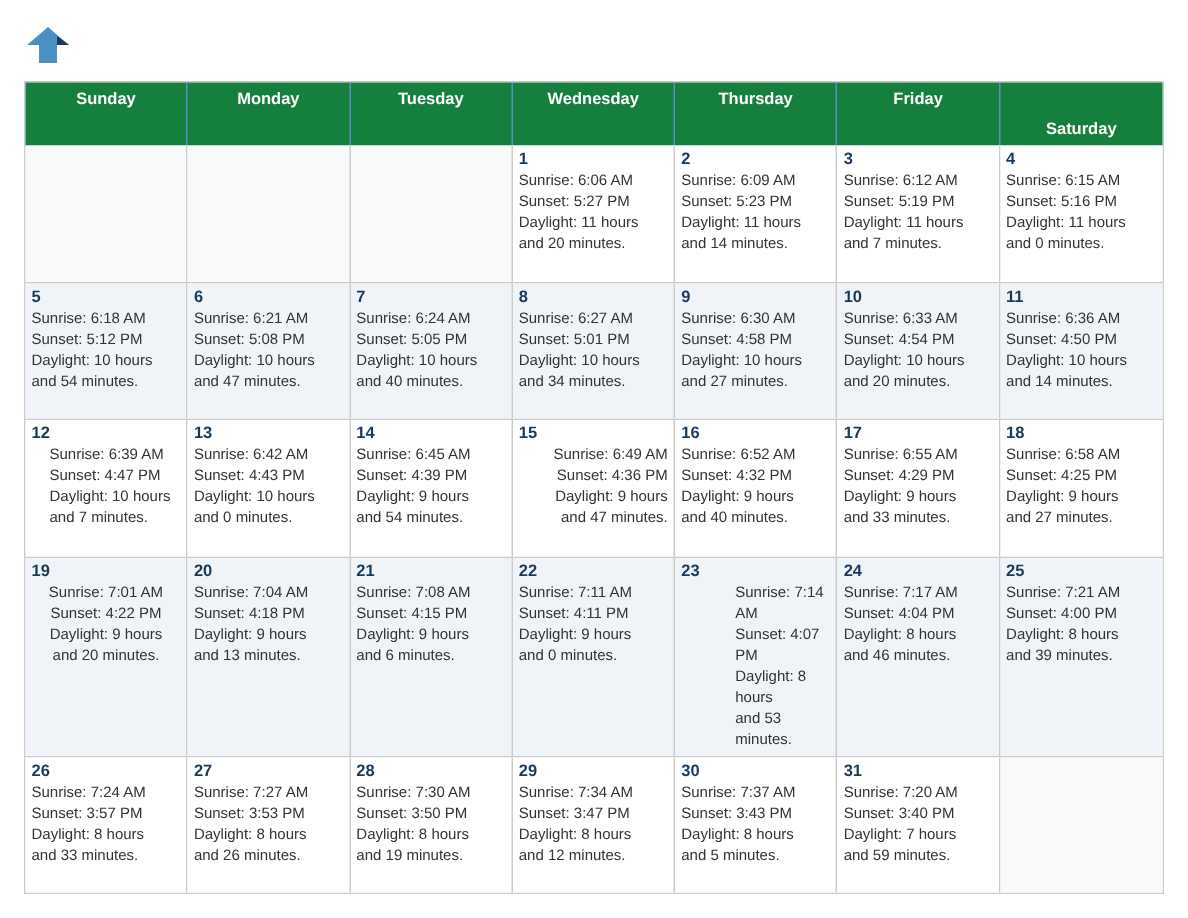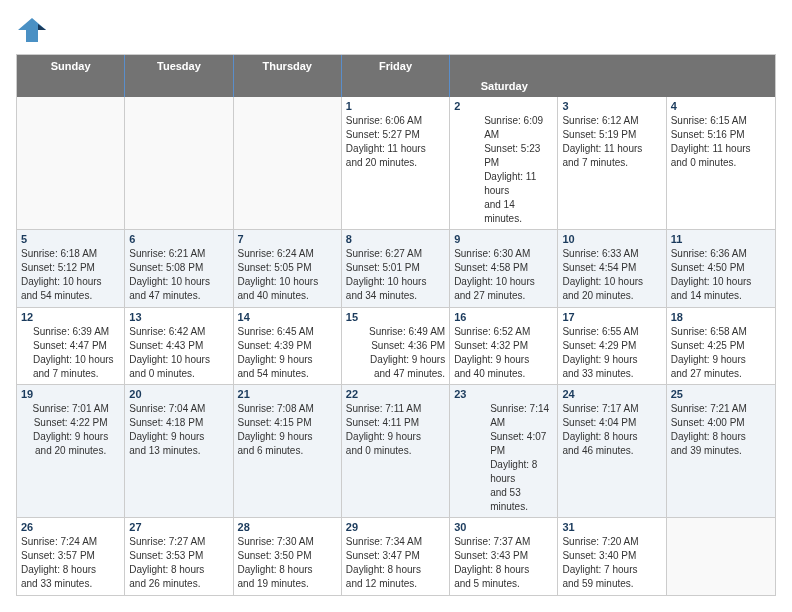--- a/index.html
+++ b/index.html
@@ -55,21 +55,21 @@
     }
     .calendar {
       flex: 1;
       display: flex;
       flex-direction: column;
       border: 1px solid #ccc;
     }
     .cal-header {
       display: grid;
       grid-template-columns: repeat(7, 1fr);
-      background: #737373;
+      background: #15803d;
     }
     .cal-header-cell {
       color: #fff;
       font-size: 11px;
       font-weight: bold;
       text-align: center;
       padding: 5px 2px;
       border-right: 1px solid #5a8ecb;
     }
     .cal-header-cell:last-child { border-right: none; margin-top: 20px; }
@@ -127,40 +127,42 @@
     </div>
     <div class="title-block">
       <div class="month-title"></div>
       <div class="location"></div>
     </div>
   </div>
 
   <div class="calendar">
     <div class="cal-header">
     <div class="cal-header-cell">Sunday</div>
+        <div class="cal-header-cell">Monday</div>
         <div class="cal-header-cell">Tuesday</div>
+        <div class="cal-header-cell">Wednesday</div>
         <div class="cal-header-cell">Thursday</div>
         <div class="cal-header-cell">Friday</div>
         <div class="cal-header-cell">Saturday</div>
       </div>
     <div class="cal-body">
     <div class="cal-row">
           <div class="cal-cell empty"></div>
           <div class="cal-cell empty"></div>
           <div class="cal-cell empty"></div>
           <div class="cal-cell">
             <span class="day-num">1</span>
             <div class="cell-text" style="white-space: pre-line;">Sunrise: 6:06 AM
 Sunset: 5:27 PM
 Daylight: 11 hours
 and 20 minutes.</div>
           </div>
           <div class="cal-cell">
             <span class="day-num">2</span>
-            <div class="cell-text" style="white-space: pre-line; margin-left: 30px;">Sunrise: 6:09 AM
+            <div class="cell-text" style="white-space: pre-line;">Sunrise: 6:09 AM
 Sunset: 5:23 PM
 Daylight: 11 hours
 and 14 minutes.</div>
           </div>
           <div class="cal-cell">
             <span class="day-num">3</span>
             <div class="cell-text" style="white-space: pre-line;">Sunrise: 6:12 AM
 Sunset: 5:19 PM
 Daylight: 11 hours
 and 7 minutes.</div>

